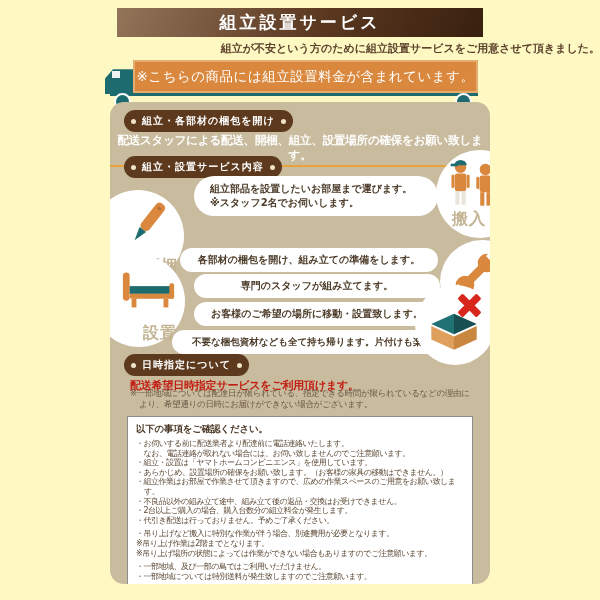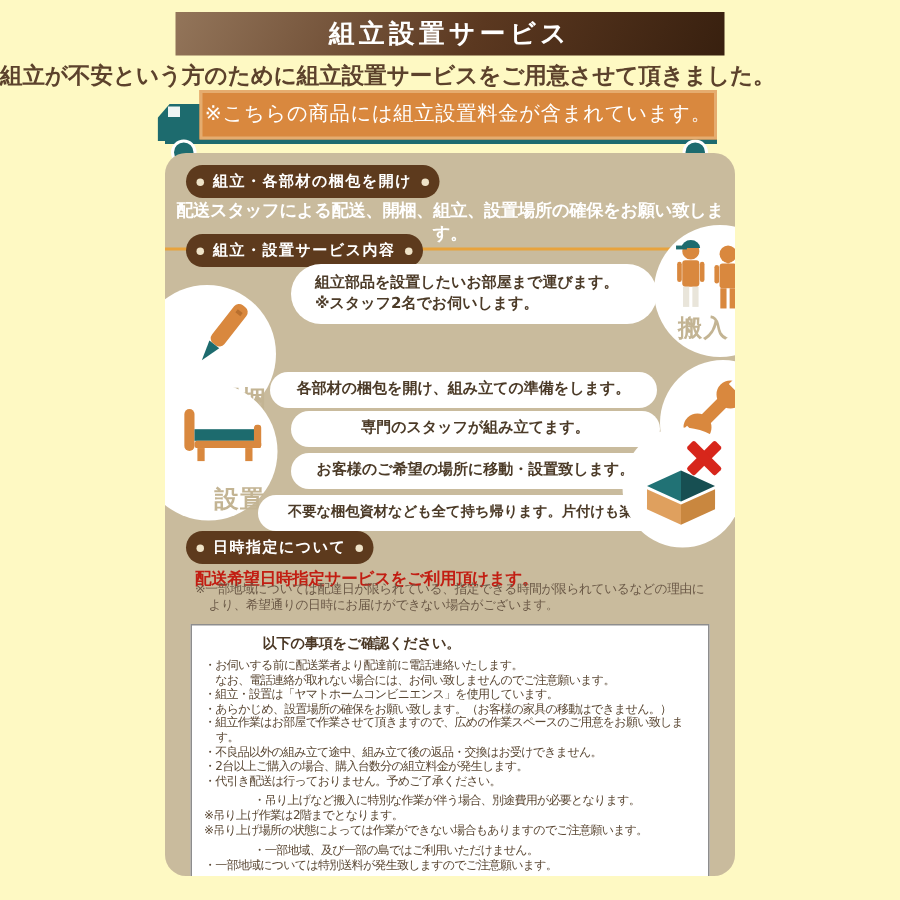--- a/index.html
+++ b/index.html
@@ -5,22 +5,22 @@
   html,body{margin:0;padding:0;background:#fff;}
   .page{position:relative;width:600px;height:600px;background:#fef9c3;overflow:hidden;
         font-family:"DejaVu Sans","Liberation Sans",sans-serif;}
   .abs{position:absolute;}
 
   
   .title-bar{left:117px;top:8px;width:366px;height:29px;
     background:linear-gradient(115deg,#93755a 0%,#5b3820 55%,#38200f 100%);
     color:#fff;font-family:"Liberation Serif","DejaVu Serif",serif;
     font-weight:bold;font-size:17px;letter-spacing:3px;text-align:center;line-height:29px;}
-  .subtitle{left:0;right:0;top:41px;text-align:left;color:#5c422c;
-    font-family:"Liberation Serif","DejaVu Serif",serif;font-weight:bold;font-size:15px;}
+  .subtitle{left:0;right:0;top:41px;text-align:right;color:#5c422c;
+    font-family:"Liberation Serif","DejaVu Serif",serif;font-weight:bold;font-size:11px;}
 
   
   .truck-cab{left:105px;top:66px;width:31px;height:28px;background:#1d6b6e;
     clip-path:polygon(0 100%,0 45%,26% 12%,100% 12%,100% 100%);}
   .truck-window{position:absolute;left:7px;top:5px;width:8px;height:7px;background:#eef4f3;}
   .truck-chassis{left:110px;top:92px;width:368px;height:4px;background:#1d6b6e;}
   .truck-wheel{width:13px;height:13px;border-radius:50%;background:#1d6b6e;
     border:2px solid #fff;box-sizing:content-box;}
   .wheel-front{left:114px;top:93px;}
   .wheel-rear{left:455px;top:93px;}
@@ -63,24 +63,24 @@
   .lbl-movers{left:16px;bottom:8px;} .lbl-cutter{right:6px;bottom:5px;}
   .lbl-wrench{left:14px;bottom:7px;} .lbl-bed{right:8px;bottom:3px;}
 
   .highlight{left:20px;top:276px;color:#c21d12;font-weight:bold;font-size:11px;letter-spacing:-0.2px;}
   .dt-note{left:20px;top:286px;width:338px;color:#6b5947;font-size:8.5px;line-height:11px;
     font-weight:normal;padding-left:9px;text-indent:-9px;letter-spacing:-0.3px;}
 
   
   .notes-box{left:17px;top:314px;width:346px;background:#fff;border:1px solid #8d8d8d;
     box-sizing:border-box;padding:6px 7px 6px 8px;}
-  .notes-heading{color:#4a3724;font-weight:bold;font-size:9.5px;margin-bottom:3px;letter-spacing:-0.2px;margin-left:39px;}
+  .notes-heading{color:#4a3724;font-weight:bold;font-size:9.5px;margin-bottom:3px;letter-spacing:-0.2px;}
   .notes-item{color:#5a4733;font-size:8px;line-height:9.6px;letter-spacing:-0.5px;
     padding-left:8px;text-indent:-8px;}
-  .notes-item.gap{margin-top:4px;margin-left:33px;}
+  .notes-item.gap{margin-top:4px;}
 </style>
 </head>
 <body>
 
 <div class="page">
 
   <div class="abs title-bar">組立設置サービス</div>
   <div class="abs subtitle">組立が不安という方のために組立設置サービスをご用意させて頂きました。</div>
 
   <div class="abs truck-chassis"></div>

